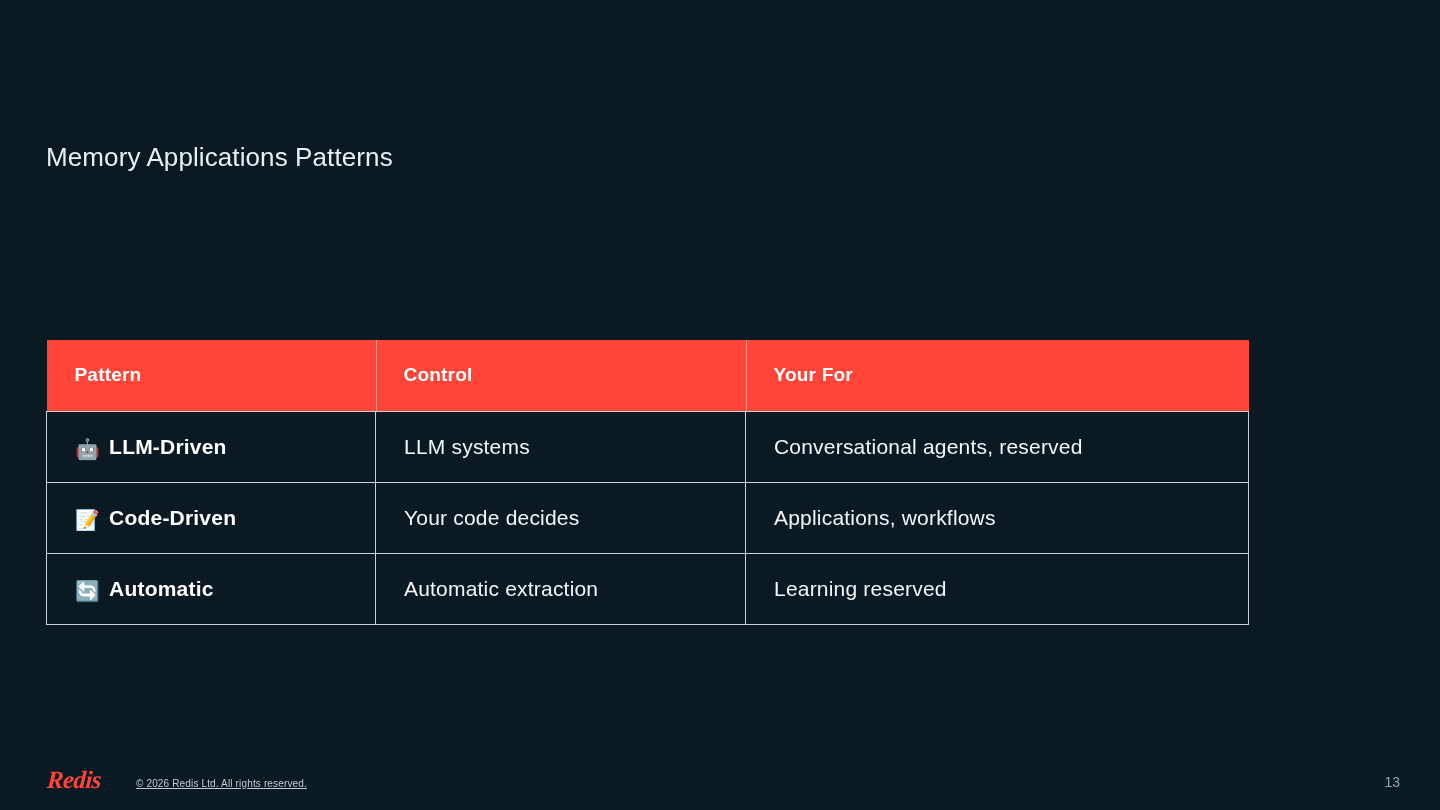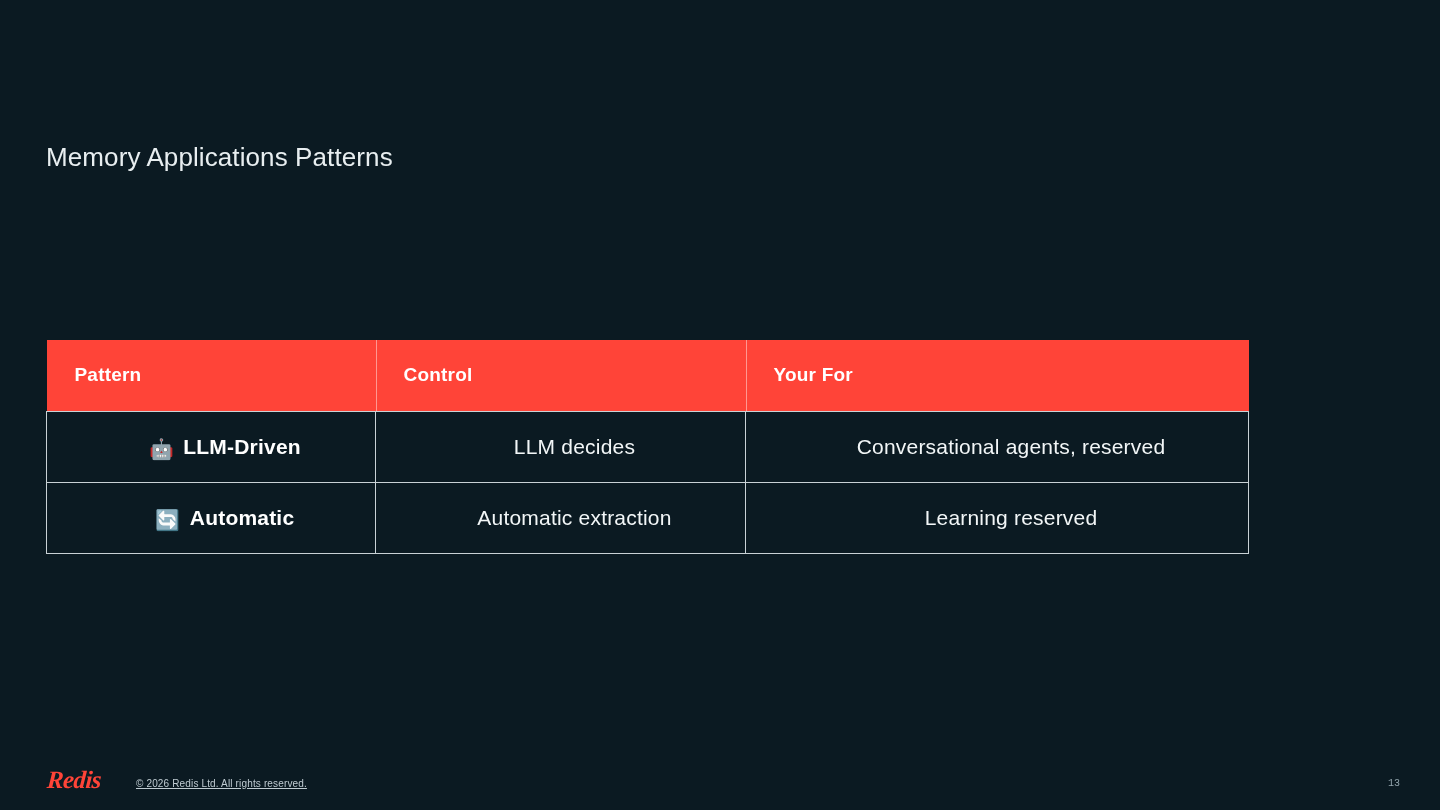--- a/index.html
+++ b/index.html
@@ -80,21 +80,20 @@
 
   table.patterns tbody td {
     border: 1px solid #C9D2D6;
     color: #F2F6F7;
     font-size: 21px;
     font-weight: 400;
     padding: 0 0 0 28px;
     height: 70px;
     vertical-align: middle;
     letter-spacing: 0.2px;
-    text-align: center;
   }
   table.patterns tbody td.pattern-cell {
     font-weight: 700;
     font-size: 21px;
     color: #FFFFFF;
     white-space: nowrap;
   }
   .emoji {
     font-size: 20px;
     margin-right: 9px;
@@ -133,24 +132,23 @@
     font-weight: 400;
     letter-spacing: 0.15px;
     line-height: 1;
     text-decoration: underline;
   }
   .page-number {
     position: absolute;
     right: 40px;
     bottom: 21px;
     color: #94A6AE;
-    font-size: 10px;
+    font-size: 14px;
     font-weight: 400;
     line-height: 1;
-    font-family: Liberation Mono, monospace;
   }
 </style>
 </head>
 <body>
 
 <div class="slide">
 
   <div class="slide-subtitle">Memory Applications Patterns</div>
 
   <div class="table-wrap">
@@ -163,22 +161,27 @@
       <thead>
         <tr>
           <th>Pattern</th>
           <th class="col-sep">Control</th>
           <th class="col-sep">Your For</th>
         </tr>
       </thead>
       <tbody>
         <tr>
           <td class="pattern-cell"><span class="emoji">🤖</span><span>LLM-Driven</span></td>
-          <td>LLM decides</td>
+          <td>LLM systems</td>
           <td>Conversational agents, reserved</td>
+        </tr>
+        <tr>
+          <td class="pattern-cell"><span class="emoji">📝</span><span>Code-Driven</span></td>
+          <td>Your code decides</td>
+          <td>Applications, workflows</td>
         </tr>
         <tr>
           <td class="pattern-cell"><span class="emoji">🔄</span><span>Automatic</span></td>
           <td>Automatic extraction</td>
           <td>Learning reserved</td>
         </tr>
       </tbody>
     </table>
   </div>
 

